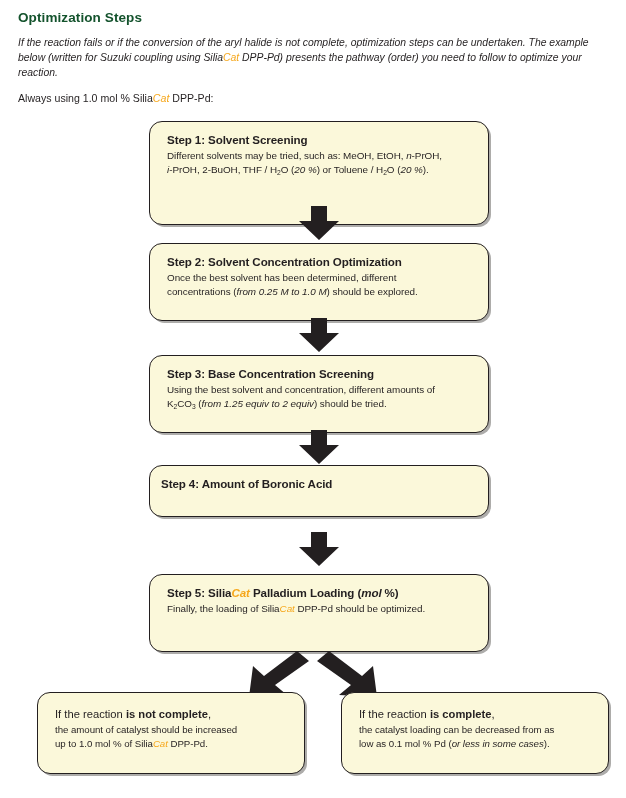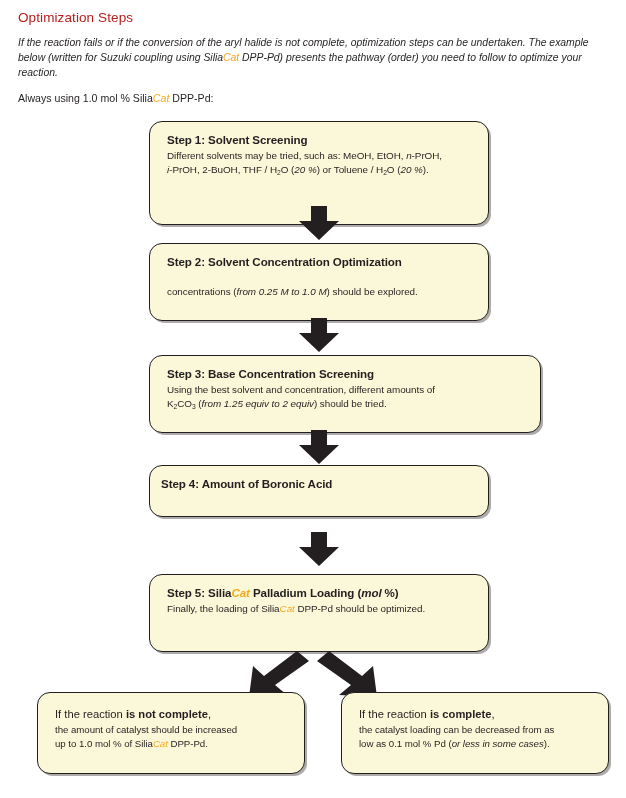--- a/index.html
+++ b/index.html
@@ -19,22 +19,22 @@
 
   
   #header {
     position: absolute;
     left: 18px;
     top: 10px;
     width: 596px;
   }
   #page-title {
     font-size: 13.5px;
-    font-weight: normal;
-    color: #b91c1c;
+    font-weight: bold;
+    color: #14532d;
     letter-spacing: 0.1px;
     margin: 0 0 9px 0;
     line-height: 1.2;
   }
   #intro-paragraph {
     font-size: 10.4px;
     font-style: italic;
     line-height: 1.45;
     margin: 0 0 11px 0;
     color: #231f20;
@@ -87,21 +87,21 @@
     font-size: 9.7px;
     line-height: 1.42;
     margin: 0;
     color: #231f20;
     letter-spacing: -0.05px;
   }
 
   
   #step1 { left: 149px; top: 121px; width: 340px; height: 104px; }
   #step2 { left: 149px; top: 243px; width: 340px; height: 78px; }
-  #step3 { left: 149px; top: 355px; width: 392px; height: 78px; }
+  #step3 { left: 149px; top: 355px; width: 340px; height: 78px; }
   #step4 { left: 149px; top: 465px; width: 340px; height: 52px; padding-left: 11px; }
   #step5 { left: 149px; top: 574px; width: 340px; height: 78px; }
 
   #outcome-left  { left: 37px;  top: 692px; width: 268px; height: 82px; padding-top: 14px; }
   #outcome-right { left: 341px; top: 692px; width: 268px; height: 82px; padding-top: 14px; }
 
   
   .arrow-down {
     position: absolute;
     width: 44px;
@@ -139,21 +139,21 @@
 
 <div class="arrow-down" id="arrow1">
   <svg viewBox="0 0 44 34" xmlns="http://www.w3.org/2000/svg">
     <polygon points="14,0 30,0 30,15 42,15 22,34 2,15 14,15" fill="#231f20"></polygon>
   </svg>
 </div>
 
 <div class="box" id="step2">
   <div class="box-title">Step 2: Solvent Concentration Optimization</div>
   <div class="box-body">
-    <br>
+    <span>Once the best solvent has been determined, different</span><br>
     <span>concentrations (</span><span class="ital">from 0.25 M to 1.0 M</span><span>) should be explored.</span>
   </div>
 </div>
 
 <div class="arrow-down" id="arrow2">
   <svg viewBox="0 0 44 34" xmlns="http://www.w3.org/2000/svg">
     <polygon points="14,0 30,0 30,15 42,15 22,34 2,15 14,15" fill="#231f20"></polygon>
   </svg>
 </div>
 

